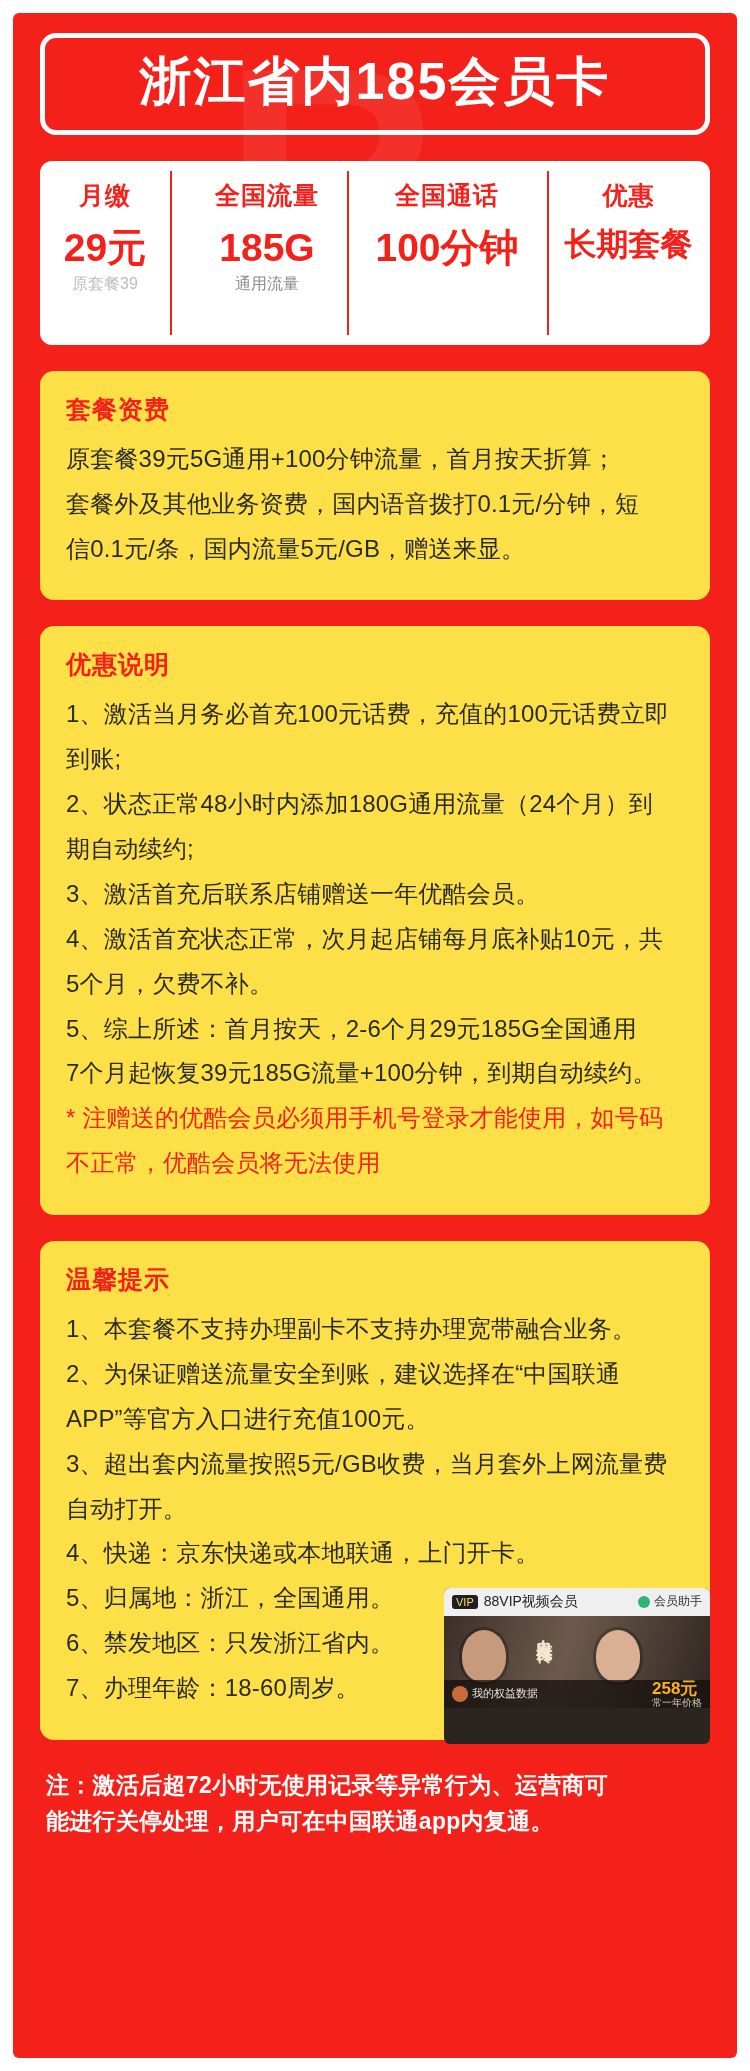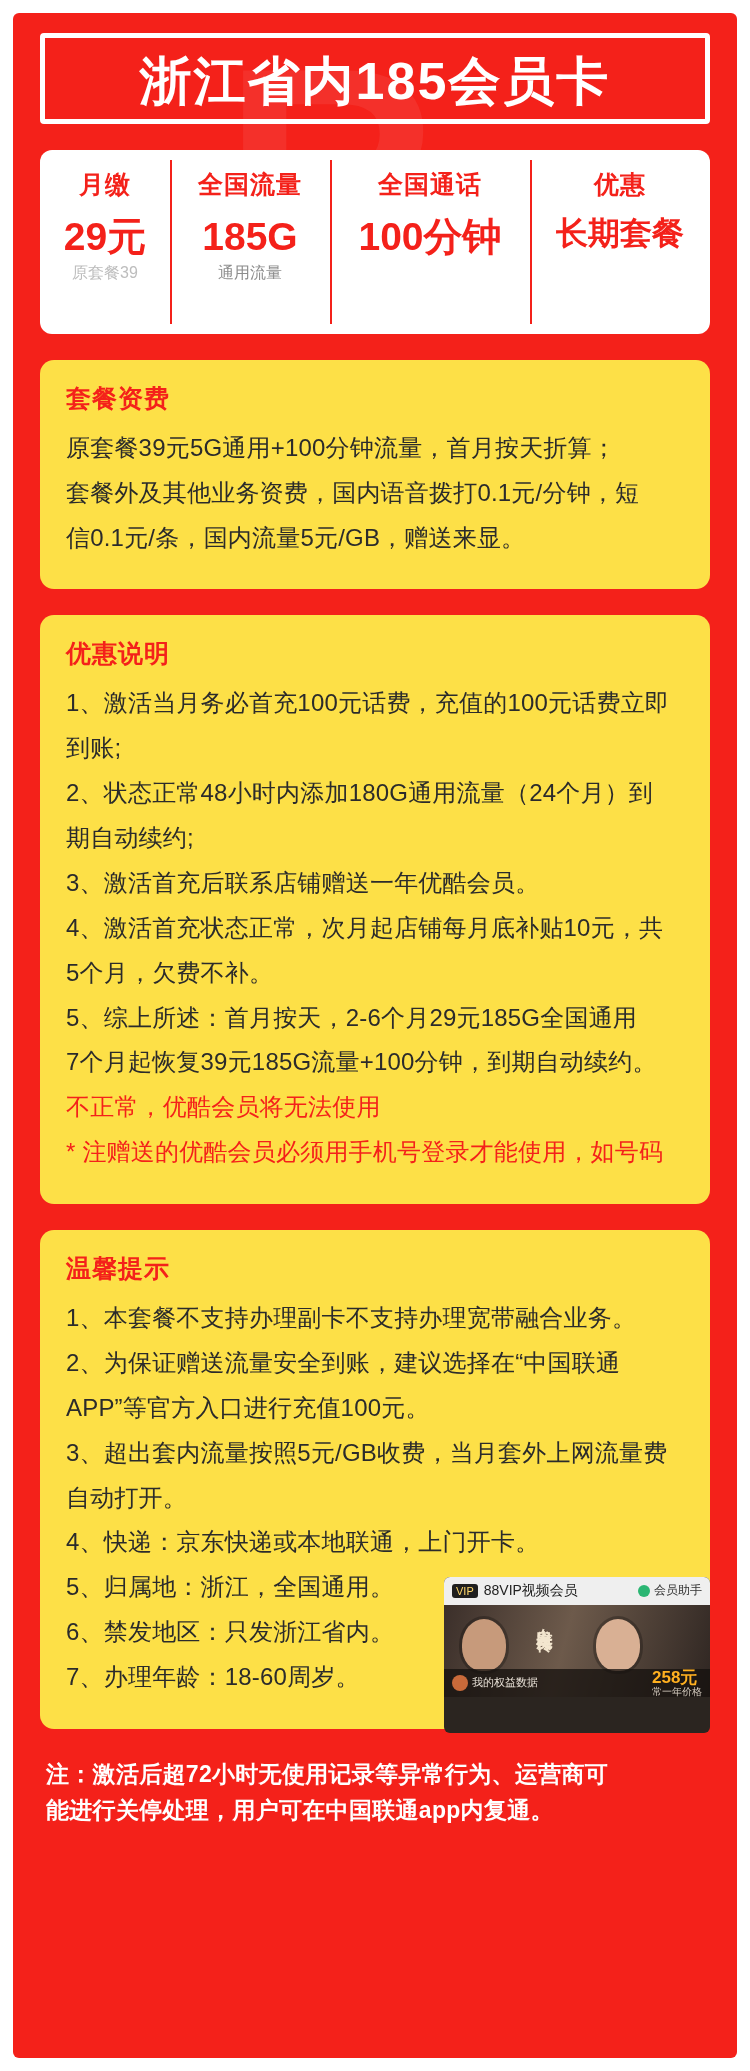--- a/index.html
+++ b/index.html
@@ -43,22 +43,22 @@
   .content {
     position: relative;
     z-index: 2;
     padding: 0 40px;
   }
 
   
   .title-box {
     margin-top: 33px;
     border: 5px solid #ffffff;
-    border-radius: 4px;
-    padding: 14px 0 7px;
+    border-radius: 16px;
+    padding: 14px 0 18px;
     text-align: center;
   }
   .title-box .title {
     color: #ffffff;
     font-size: 52px;
     font-weight: bold;
     letter-spacing: 2px;
     line-height: 1.15;
   }
   .subtitle {
@@ -91,21 +91,21 @@
   .spec-col + .spec-col::before {
     content: "";
     position: absolute;
     left: 0;
     top: 10px;
     bottom: 10px;
     width: 2px;
     background: #f4211a;
   }
   .spec-col.w-small { flex: 0 0 130px; }
-  .spec-col.w-mid   { flex: 0 0 160px; }
+  .spec-col.w-mid   { flex: 0 0 160px; padding-left: 17px; }
   .spec-col.w-large { flex: 0 0 200px; }
   .spec-head {
     color: #f4211a;
     font-size: 25px;
     font-weight: bold;
     letter-spacing: 1px;
   }
   .spec-main {
     color: #f4211a;
     font-size: 39px;
@@ -316,22 +316,22 @@
       <div class="card-title">优惠说明</div>
       <p>1、激活当月务必首充100元话费，充值的100元话费立即</p>
       <p>到账;</p>
       <p>2、状态正常48小时内添加180G通用流量（24个月）到</p>
       <p>期自动续约;</p>
       <p>3、激活首充后联系店铺赠送一年优酷会员。</p>
       <p>4、激活首充状态正常，次月起店铺每月底补贴10元，共</p>
       <p>5个月，欠费不补。</p>
       <p>5、综上所述：首月按天，2-6个月29元185G全国通用</p>
       <p>7个月起恢复39元185G流量+100分钟，到期自动续约。</p>
+      <p class="red">* 注赠送的优酷会员必须用手机号登录才能使用，如号码</p>
       <p class="red">不正常，优酷会员将无法使用</p>
-      <p class="red">* 注赠送的优酷会员必须用手机号登录才能使用，如号码</p>
     </div>
 
     <div class="card promo-wrap">
       <div class="card-title">温馨提示</div>
       <p>1、本套餐不支持办理副卡不支持办理宽带融合业务。</p>
       <p>2、为保证赠送流量安全到账，建议选择在“中国联通</p>
       <p>APP”等官方入口进行充值100元。</p>
       <p>3、超出套内流量按照5元/GB收费，当月套外上网流量费</p>
       <p>自动打开。</p>
       <p>4、快递：京东快递或本地联通，上门开卡。</p>

